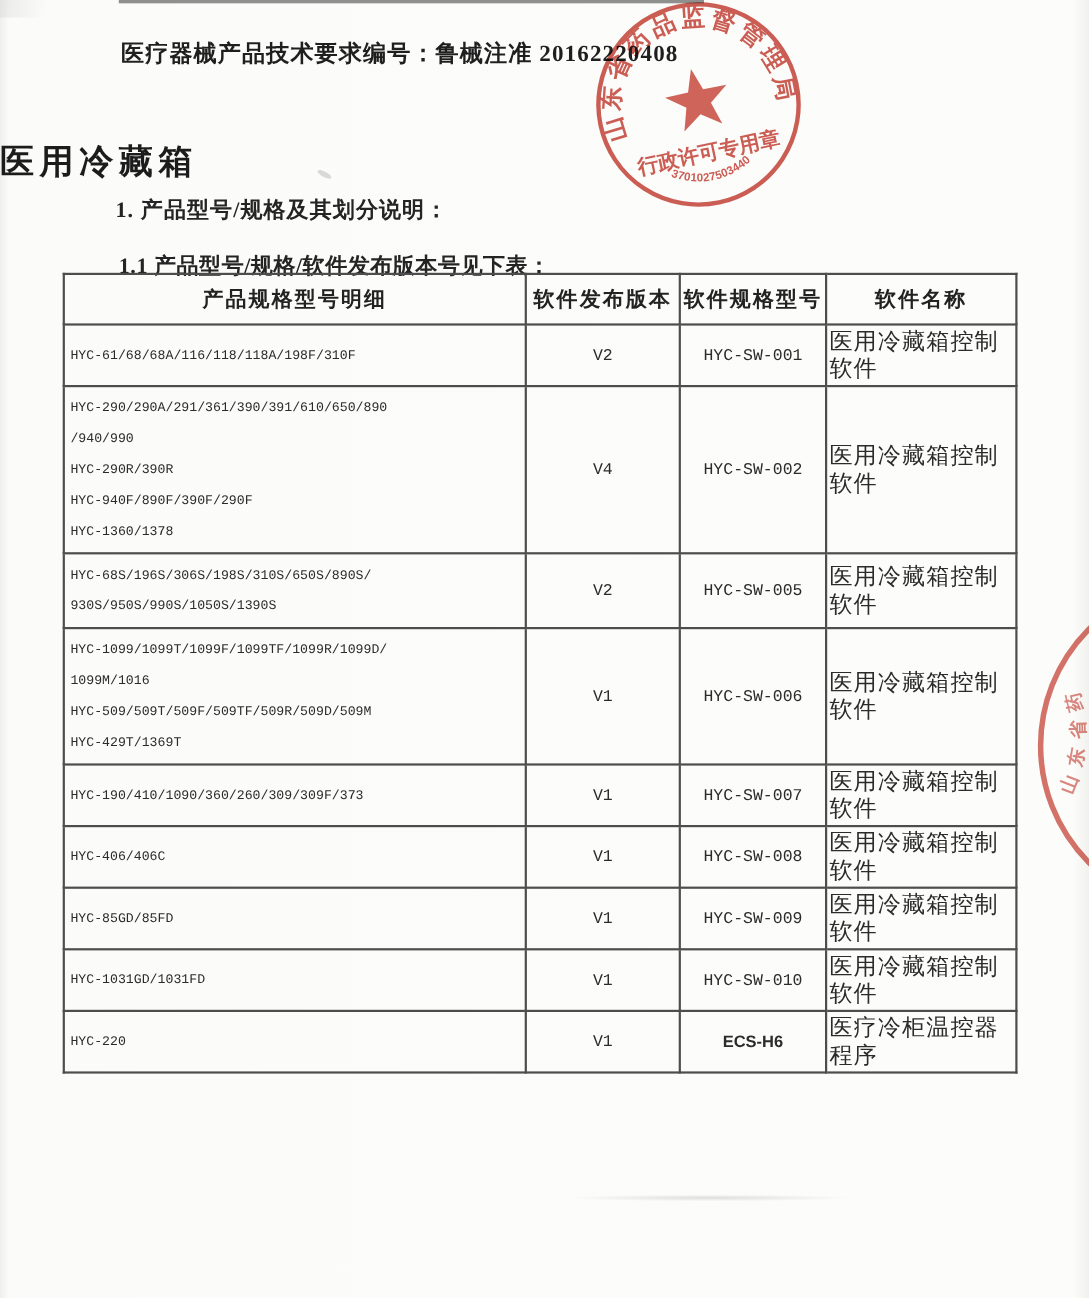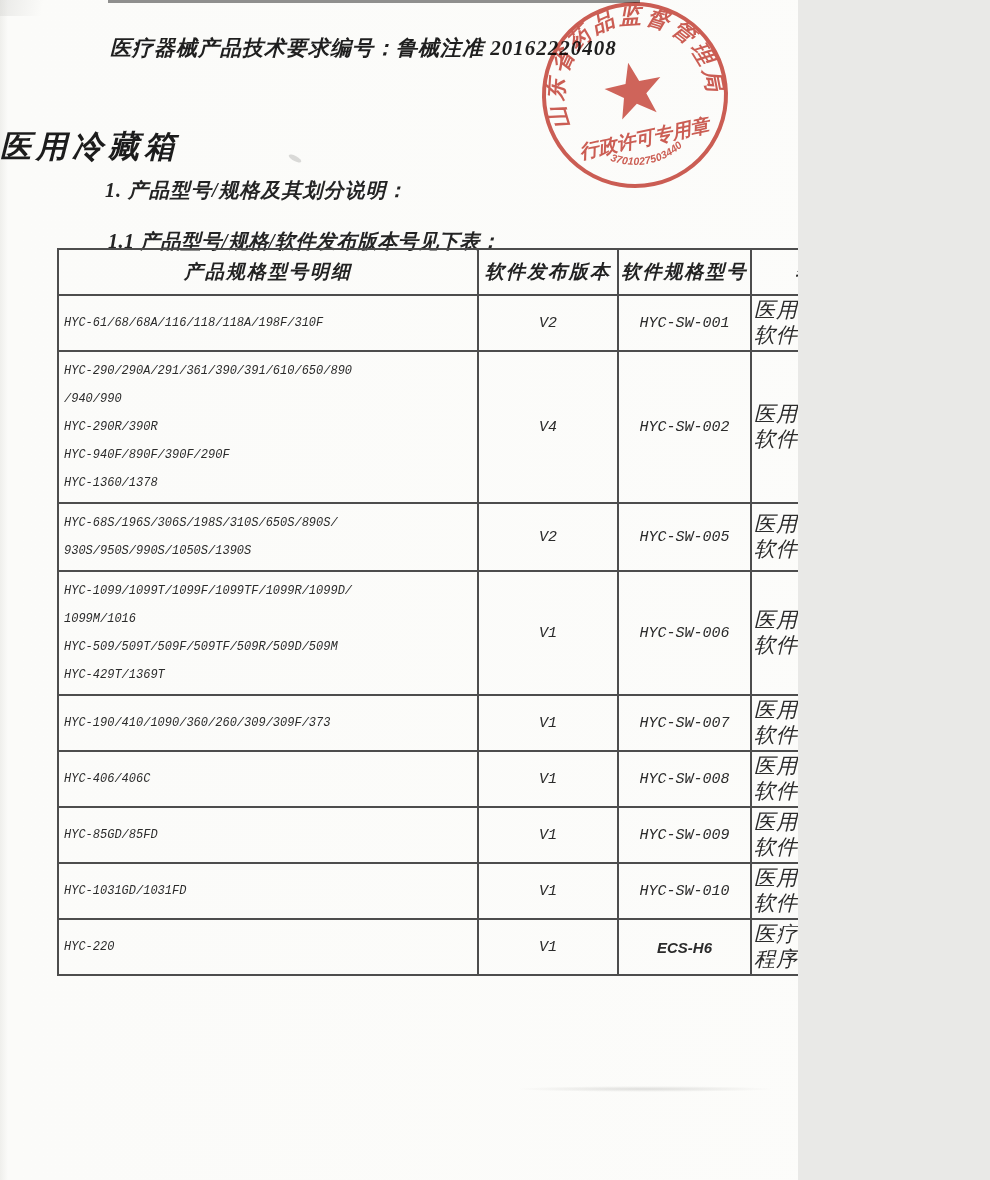--- a/index.html
+++ b/index.html
@@ -2,24 +2,23 @@
 <html><head>
 <meta charset="utf-8">
 <style>
   html,body { margin:0; padding:0; }
   body {
     width:990px; height:1180px;
     background:#e9e9e7;
     font-family:"Liberation Serif","DejaVu Serif",serif;
   }
   .page {
-    position:relative; width:798px; height:1180px; overflow:hidden;
+    position:relative; width:990px; height:1180px; overflow:hidden;
     background:linear-gradient(90deg,#efefec 0px,#fbfbf9 8px,#fcfcfa 975px,#f1f1ee 990px);
     color:#262626;
-    font-style:italic;
   }
   
   .artifact-topline { position:absolute; left:108px; top:0; width:532px; height:3px; background:#555; opacity:.65; }
   .artifact-smudge-title { position:absolute; left:288px; top:156px; width:14px; height:5px; background:#9a9a98; opacity:.35; transform:rotate(28deg); border-radius:50%; }
   .artifact-smudge-bottom { position:absolute; left:515px; top:1086px; width:260px; height:6px; background:radial-gradient(ellipse at center,#b9b9b6 0%,rgba(185,185,182,0) 70%); opacity:.45; }
   .artifact-corner { position:absolute; left:0; top:0; width:70px; height:16px; background:linear-gradient(100deg,#d8d8d5 0%,rgba(216,216,213,0) 60%); opacity:.5; }
 
   .doc-number {
     position:absolute; left:110px; top:34px;
     font-size:21px; font-weight:600; letter-spacing:1px; color:#1f1f1f;

